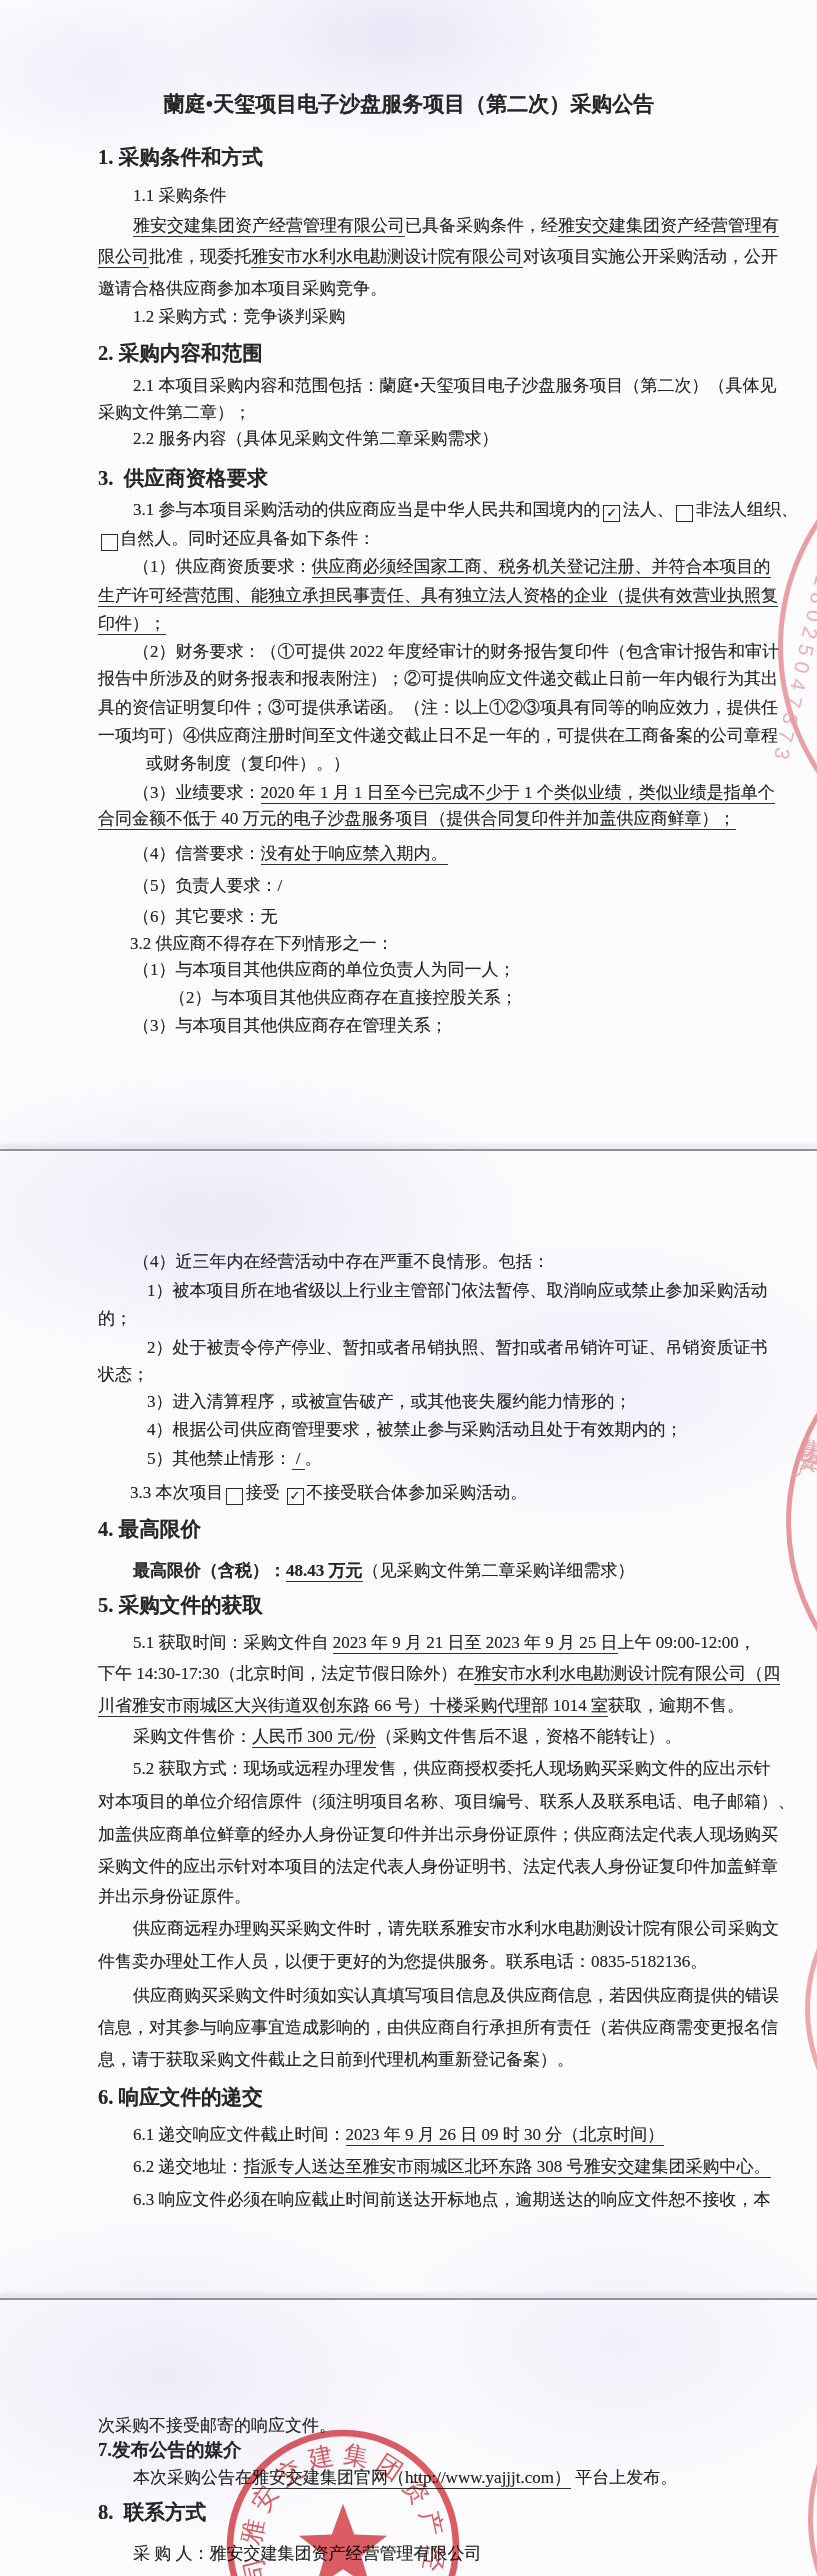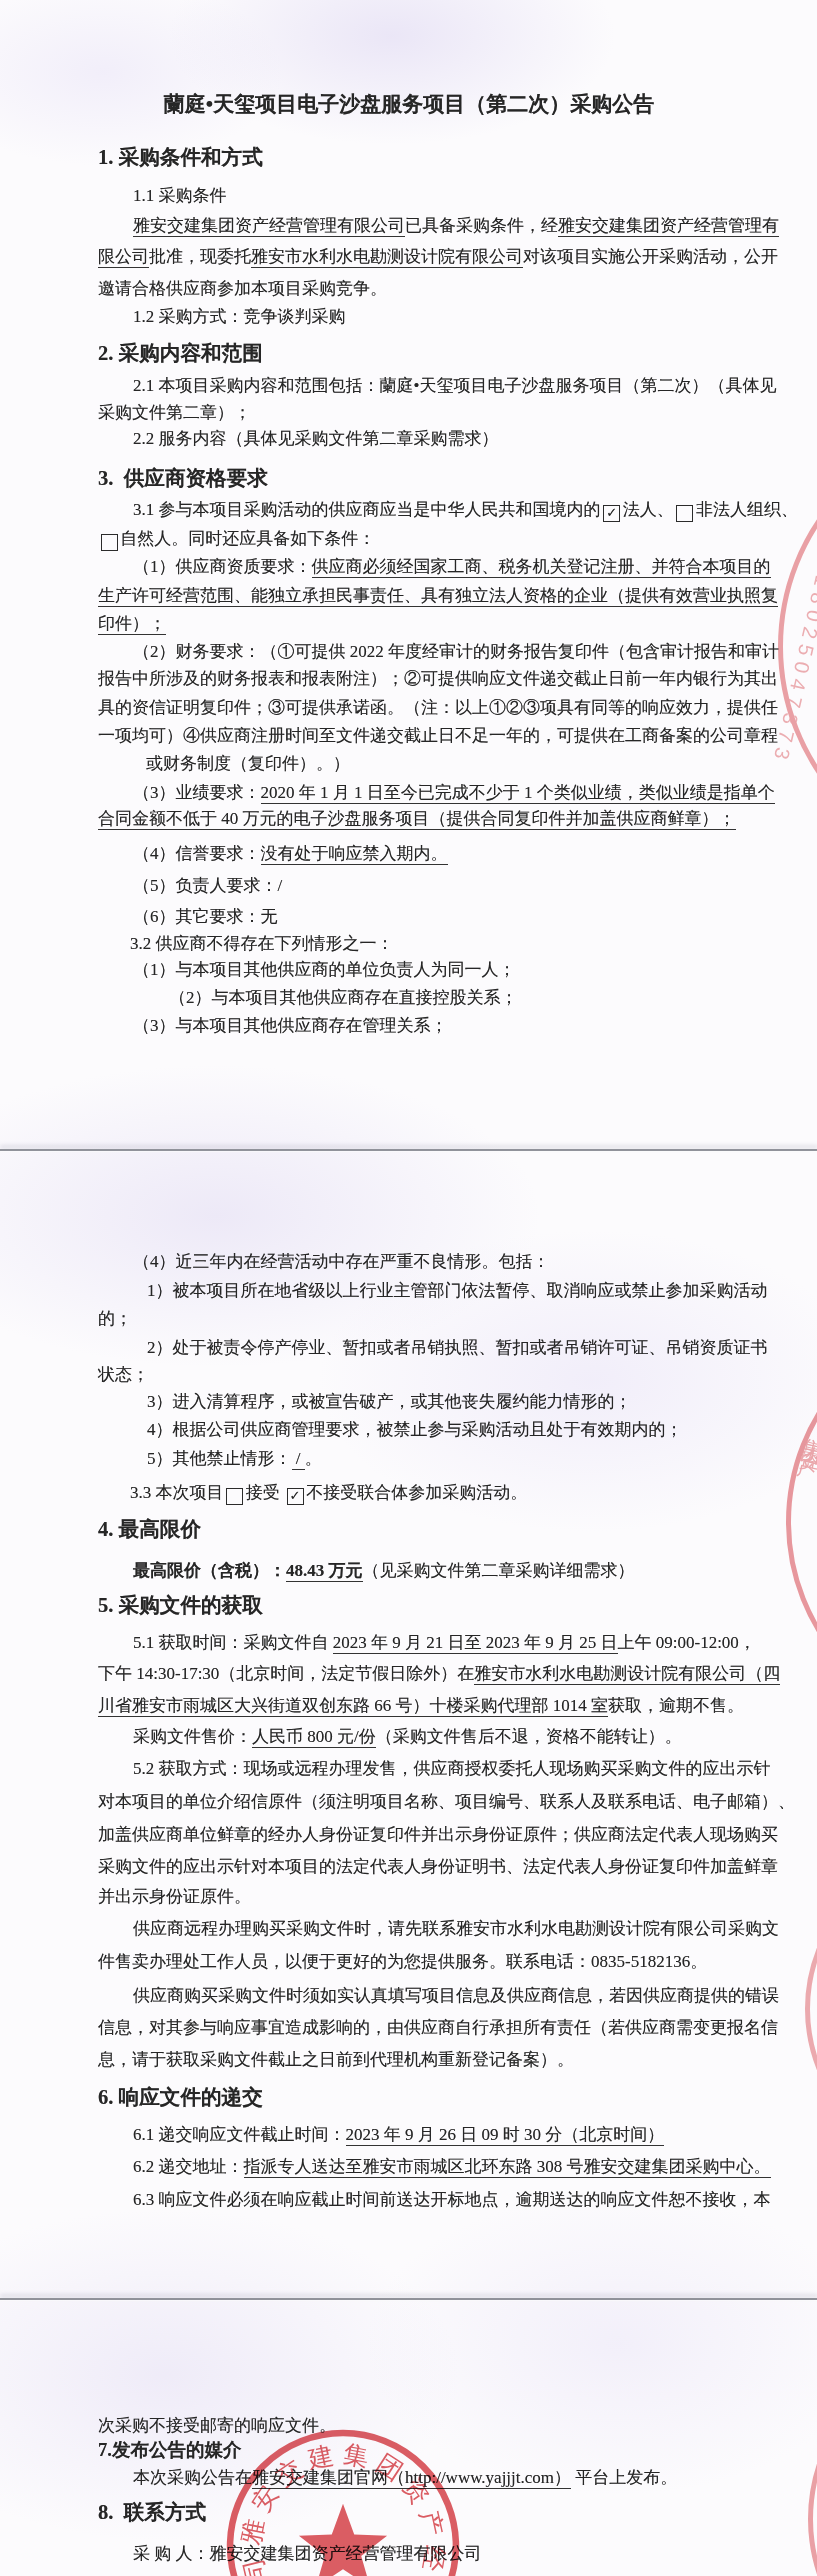--- a/index.html
+++ b/index.html
@@ -55,21 +55,21 @@
       <div class="line" style="top: 241px; left: 147px;"><span>3）进入清算程序，或被宣告破产，或其他丧失履约能力情形的；</span></div>
       <div class="line" style="top: 269px; left: 147px;"><span>4）根据公司供应商管理要求，被禁止参与采购活动且处于有效期内的；</span></div>
       <div class="line" style="top: 298px; left: 147px;"><span>5）其他禁止情形：</span><span class="u"> / </span><span>。</span></div>
       <div class="line" style="top: 332px; left: 130px;"><span>3.3 本次项目</span><span class="cb">&nbsp;</span><span>接受 </span><span class="cb on">✓</span><span>不接受联合体参加采购活动。</span></div>
       <div class="line h" style="top: 367px; left: 98px;"><span>4. 最高限价</span></div>
       <div class="line" style="top: 410px; left: 133px;"><span class="b">最高限价（含税）：</span><span class="u b">48.43 万元</span><span>（见采购文件第二章采购详细需求）</span></div>
       <div class="line h" style="top: 443px; left: 98px;"><span>5. 采购文件的获取</span></div>
       <div class="line" style="top: 482px; left: 133px;"><span>5.1 获取时间：采购文件自 </span><span class="u">2023 年 9 月 21 日至 2023 年 9 月 25 日</span><span>上午 09:00-12:00，</span></div>
       <div class="line" style="top: 513px; left: 98px;"><span>下午 14:30-17:30（北京时间，法定节假日除外）在</span><span class="u">雅安市水利水电勘测设计院有限公司（四</span></div>
       <div class="line" style="top: 545px; left: 98px;"><span class="u">川省雅安市雨城区大兴街道双创东路 66 号）十楼采购代理部 1014 室</span><span>获取，逾期不售。</span></div>
-      <div class="line" style="top: 576px; left: 133px;"><span>采购文件售价：</span><span class="u">人民币 800 元/份</span><span>（采购文件售后不退，资格不能转让）。</span></div>
+      <div class="line" style="top: 576px; left: 133px;"><span>采购文件售价：</span><span class="u">人民币 300 元/份</span><span>（采购文件售后不退，资格不能转让）。</span></div>
       <div class="line" style="top: 608px; left: 133px;"><span>5.2 获取方式：现场或远程办理发售，供应商授权委托人现场购买采购文件的应出示针</span></div>
       <div class="line" style="top: 641px; left: 98px;"><span>对本项目的单位介绍信原件（须注明项目名称、项目编号、联系人及联系电话、电子邮箱）、</span></div>
       <div class="line" style="top: 674px; left: 98px;"><span>加盖供应商单位鲜章的经办人身份证复印件并出示身份证原件；供应商法定代表人现场购买</span></div>
       <div class="line" style="top: 706px; left: 98px;"><span>采购文件的应出示针对本项目的法定代表人身份证明书、法定代表人身份证复印件加盖鲜章</span></div>
       <div class="line" style="top: 736px; left: 98px;"><span>并出示身份证原件。</span></div>
       <div class="line" style="top: 768px; left: 133px;"><span>供应商远程办理购买采购文件时，请先联系雅安市水利水电勘测设计院有限公司采购文</span></div>
       <div class="line" style="top: 801px; left: 98px;"><span>件售卖办理处工作人员，以便于更好的为您提供服务。联系电话：0835-5182136。</span></div>
       <div class="line" style="top: 835px; left: 133px;"><span>供应商购买采购文件时须如实认真填写项目信息及供应商信息，若因供应商提供的错误</span></div>
       <div class="line" style="top: 867px; left: 98px;"><span>信息，对其参与响应事宜造成影响的，由供应商自行承担所有责任（若供应商需变更报名信</span></div>
       <div class="line" style="top: 899px; left: 98px;"><span>息，请于获取采购文件截止之日前到代理机构重新登记备案）。</span></div>

